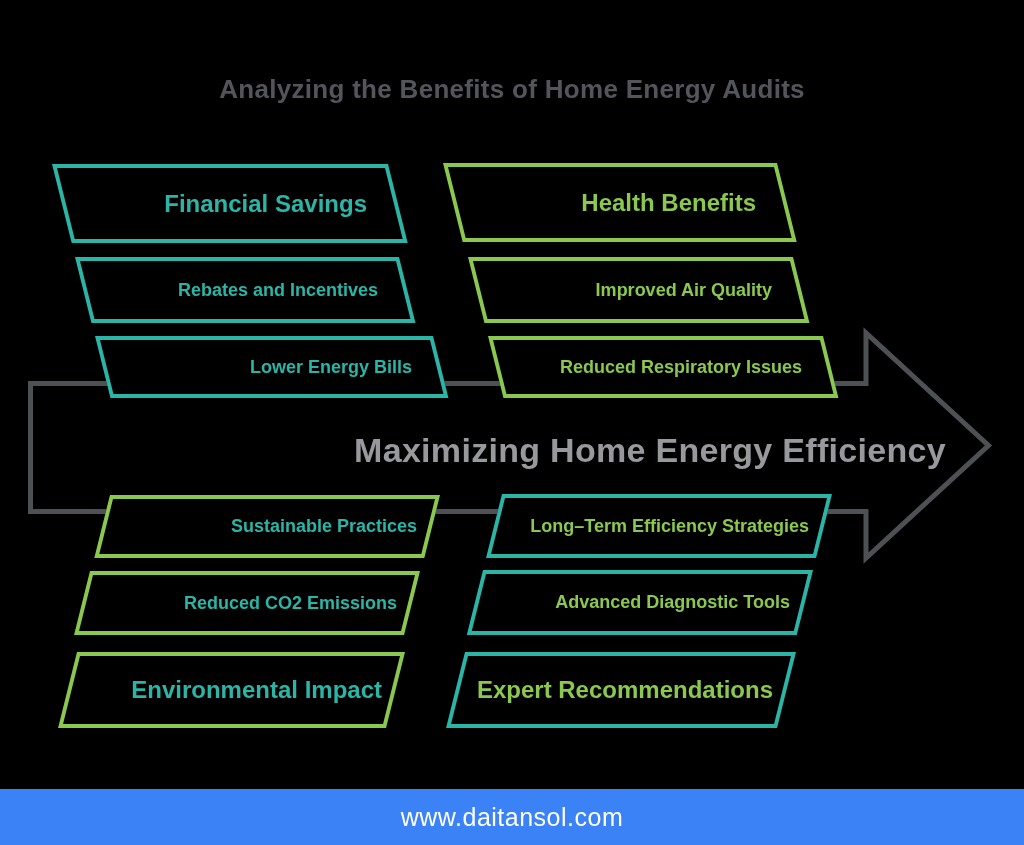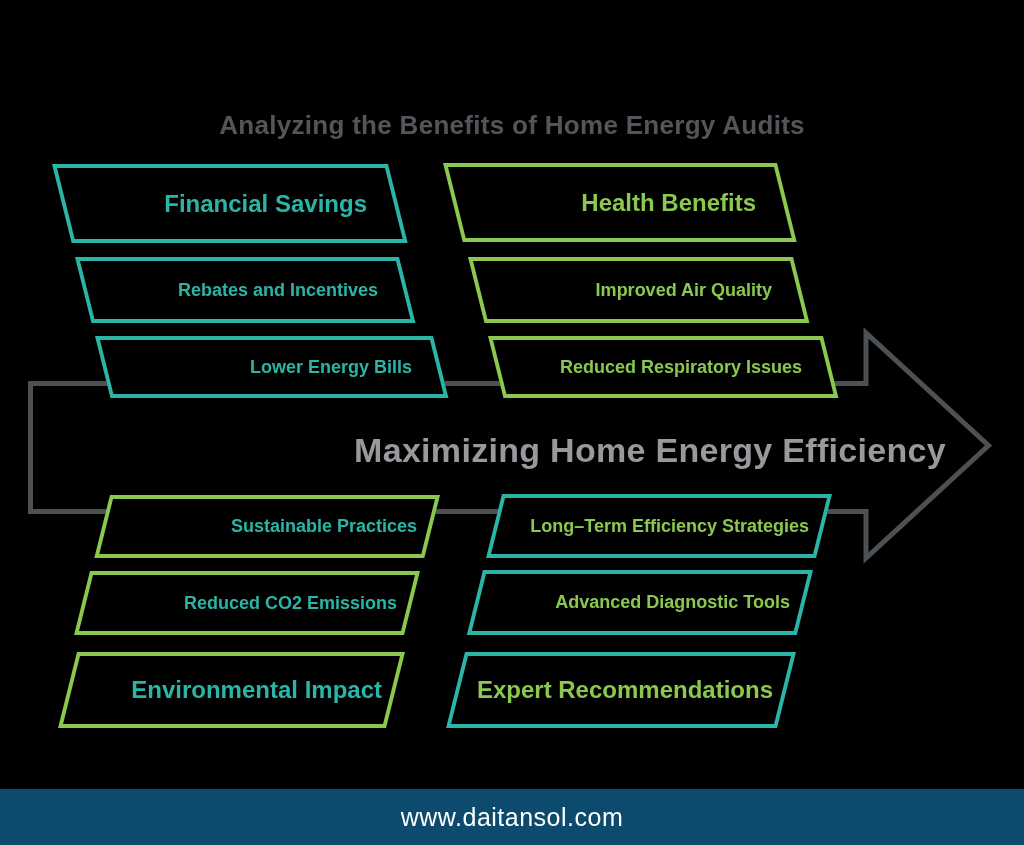--- a/index.html
+++ b/index.html
@@ -2,21 +2,21 @@
 <html><head>
 <meta charset="utf-8">
 <style>
   html,body{margin:0;padding:0;background:#000;}
   .canvas{
     position:relative;width:1024px;height:845px;background:#000;overflow:hidden;
     font-family:"Liberation Sans", sans-serif;
   }
   .page-title{
     position:absolute;left:0;right:0;top:74px;text-align:center;
-    font-size:26px;font-weight:bold;color:#53555a;letter-spacing:.3px;margin-top:36px;
+    font-size:26px;font-weight:bold;color:#53555a;letter-spacing:.3px;
   }
   svg.flow-arrow{position:absolute;left:0;top:0;}
   .arrow-label{
     position:absolute;left:300px;top:428px;width:700px;height:44px;line-height:44px;
     text-align:center;font-size:34px;font-weight:bold;color:#97999c;letter-spacing:.3px;
   }
   .pbox{
     position:absolute;box-sizing:border-box;background:#000;border:4px solid;
   }
   .skew-pos{transform:skewX(14deg);transform-origin:0 0;}
@@ -28,21 +28,21 @@
     padding-right:18px;
   }
   .skew-pos > .inner{transform:skewX(-14deg);transform-origin:0 0;}
   .skew-neg > .inner{transform:skewX(14deg);transform-origin:0 0;}
   .t-big{font-size:24px;font-weight:bold;line-height:1.15;text-align:right;}
   .t-item{font-size:18px;font-weight:bold;}
   .nowrap{white-space:nowrap;}
   .teal-t{color:#2bb5a7;}
   .green-t{color:#8ac84f;}
   .footer-banner{
-    position:absolute;left:0;right:0;bottom:0;height:56px;background:#0c4a6e;
+    position:absolute;left:0;right:0;bottom:0;height:56px;background:#3b82f6;
     display:flex;align-items:center;justify-content:center;
   }
   .website{color:#ffffff;font-size:25px;letter-spacing:.5px;}
 </style>
 </head>
 <body>
 
 <div class="canvas">
 
   <div class="page-title">Analyzing the Benefits of Home Energy Audits</div>

